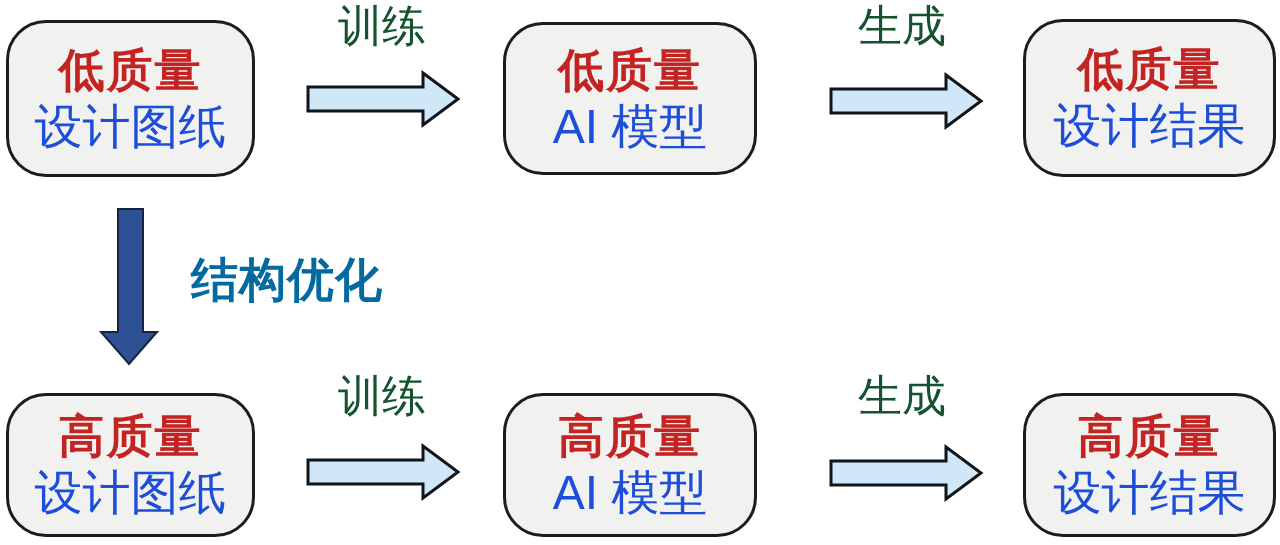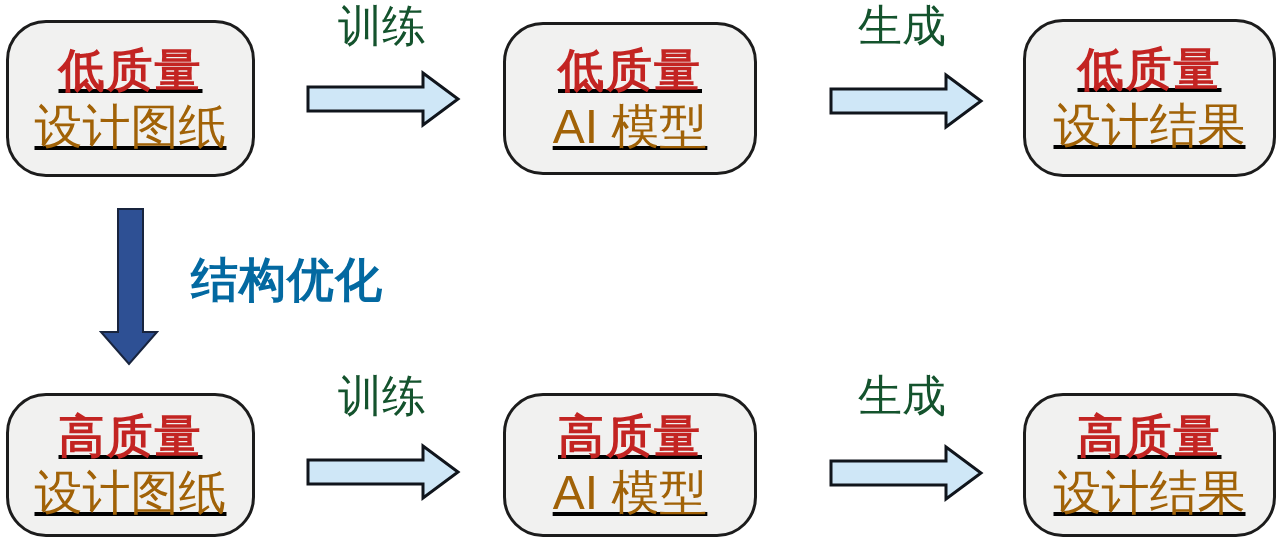--- a/index.html
+++ b/index.html
@@ -20,32 +20,31 @@
     background: #f1f1f0;
     border: 3.5px solid #1c1c1c;
     border-radius: 40px;
     display: flex;
     flex-direction: column;
     align-items: center;
     justify-content: center;
     gap: 10px;
     box-sizing: border-box;
     text-align: center;
-    text-decoration: underline;
   }
   .node .quality {
     color: #c32422;
     font-weight: 700;
     font-size: 46px;
     line-height: 1.0;
     letter-spacing: 2px;
     white-space: nowrap;
   }
   .node .label {
-    color: #a16207;
+    color: #1d4ed8;
     font-weight: 400;
     font-size: 48px;
     line-height: 1.0;
     white-space: nowrap;
   }
   
   .box-t1 { left: 6px;    top: 20px;  width: 249px; height: 157px; }
   .box-t2 { left: 503px;  top: 22px;  width: 254px; height: 153px; }
   .box-t3 { left: 1023px; top: 19px;  width: 253px; height: 158px; }
   

